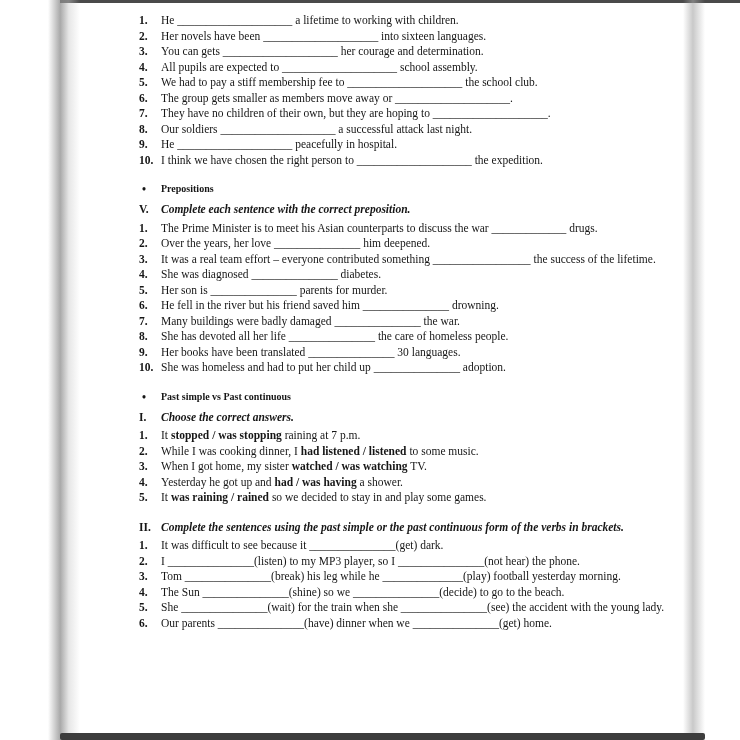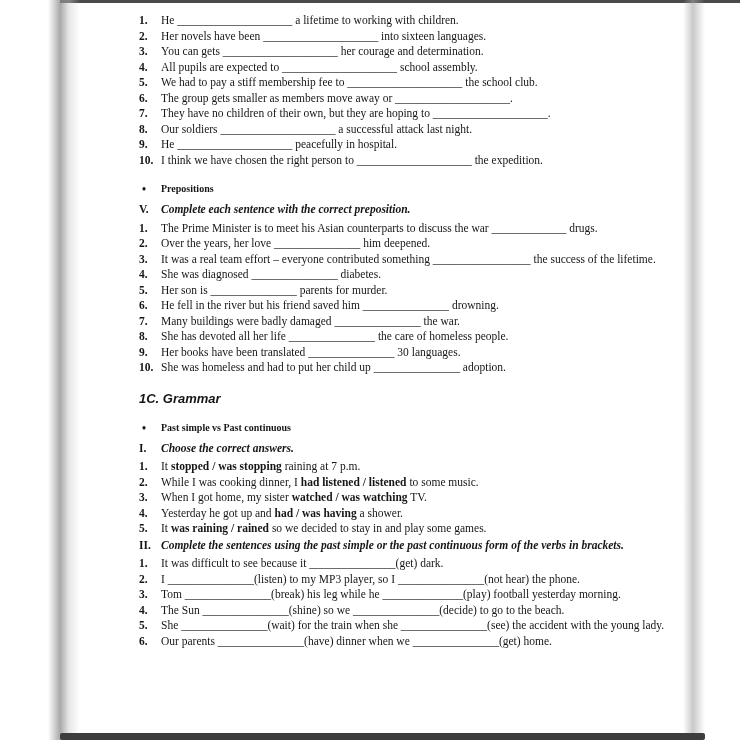--- a/index.html
+++ b/index.html
@@ -31,21 +31,21 @@
 
   .heading-row { display:flex; line-height:16px; margin:13px 0 5px; }
   .heading-row .bullet { flex:0 0 22px; font-weight:700; padding-left:3px; }
   .heading-row .heading-text { font-weight:700; font-size:10px; }
   .instruction { margin:2px 0 3px; }
   .instruction .body { font-weight:700;font-style:italic; }
   .grammar-heading {
     margin:14px 0 0; font-family:"Liberation Sans", sans-serif;
     font-style:italic; font-weight:700; font-size:13px; line-height:17px;
   }
-  .exercise2 .instruction { margin-top:1px; }
+  .exercise2 .instruction { margin-top:14px; }
   .list { margin-top:2px; }
   .footer {
     position:absolute; right:76px; bottom:14px;
     font-size:11px; line-height:14px; color:#1a1a1a;
   }
 </style>
 </head>
 <body>
 
 <div class="page">
@@ -145,21 +145,20 @@
         <div class="row">
           <span class="num">9.</span>
           <span class="body"><span>Her books have been translated </span><span class="blank">_______________</span><span> 30 languages.</span></span>
         </div>
         <div class="row">
           <span class="num">10.</span>
           <span class="body"><span>She was homeless and had to put her child up </span><span class="blank">_______________</span><span> adoption.</span></span>
         </div>
       </div>
 
-    <h2 class="grammar-heading">1C. Grammar</h2>
 
     <div class="heading-row">
       <span class="bullet">•</span>
       <span class="heading-text">Past simple vs Past continuous</span>
     </div>
 
     <div class="exercise1">
       <div class="instruction">
           <div class="row">
             <span class="num">I.</span>

